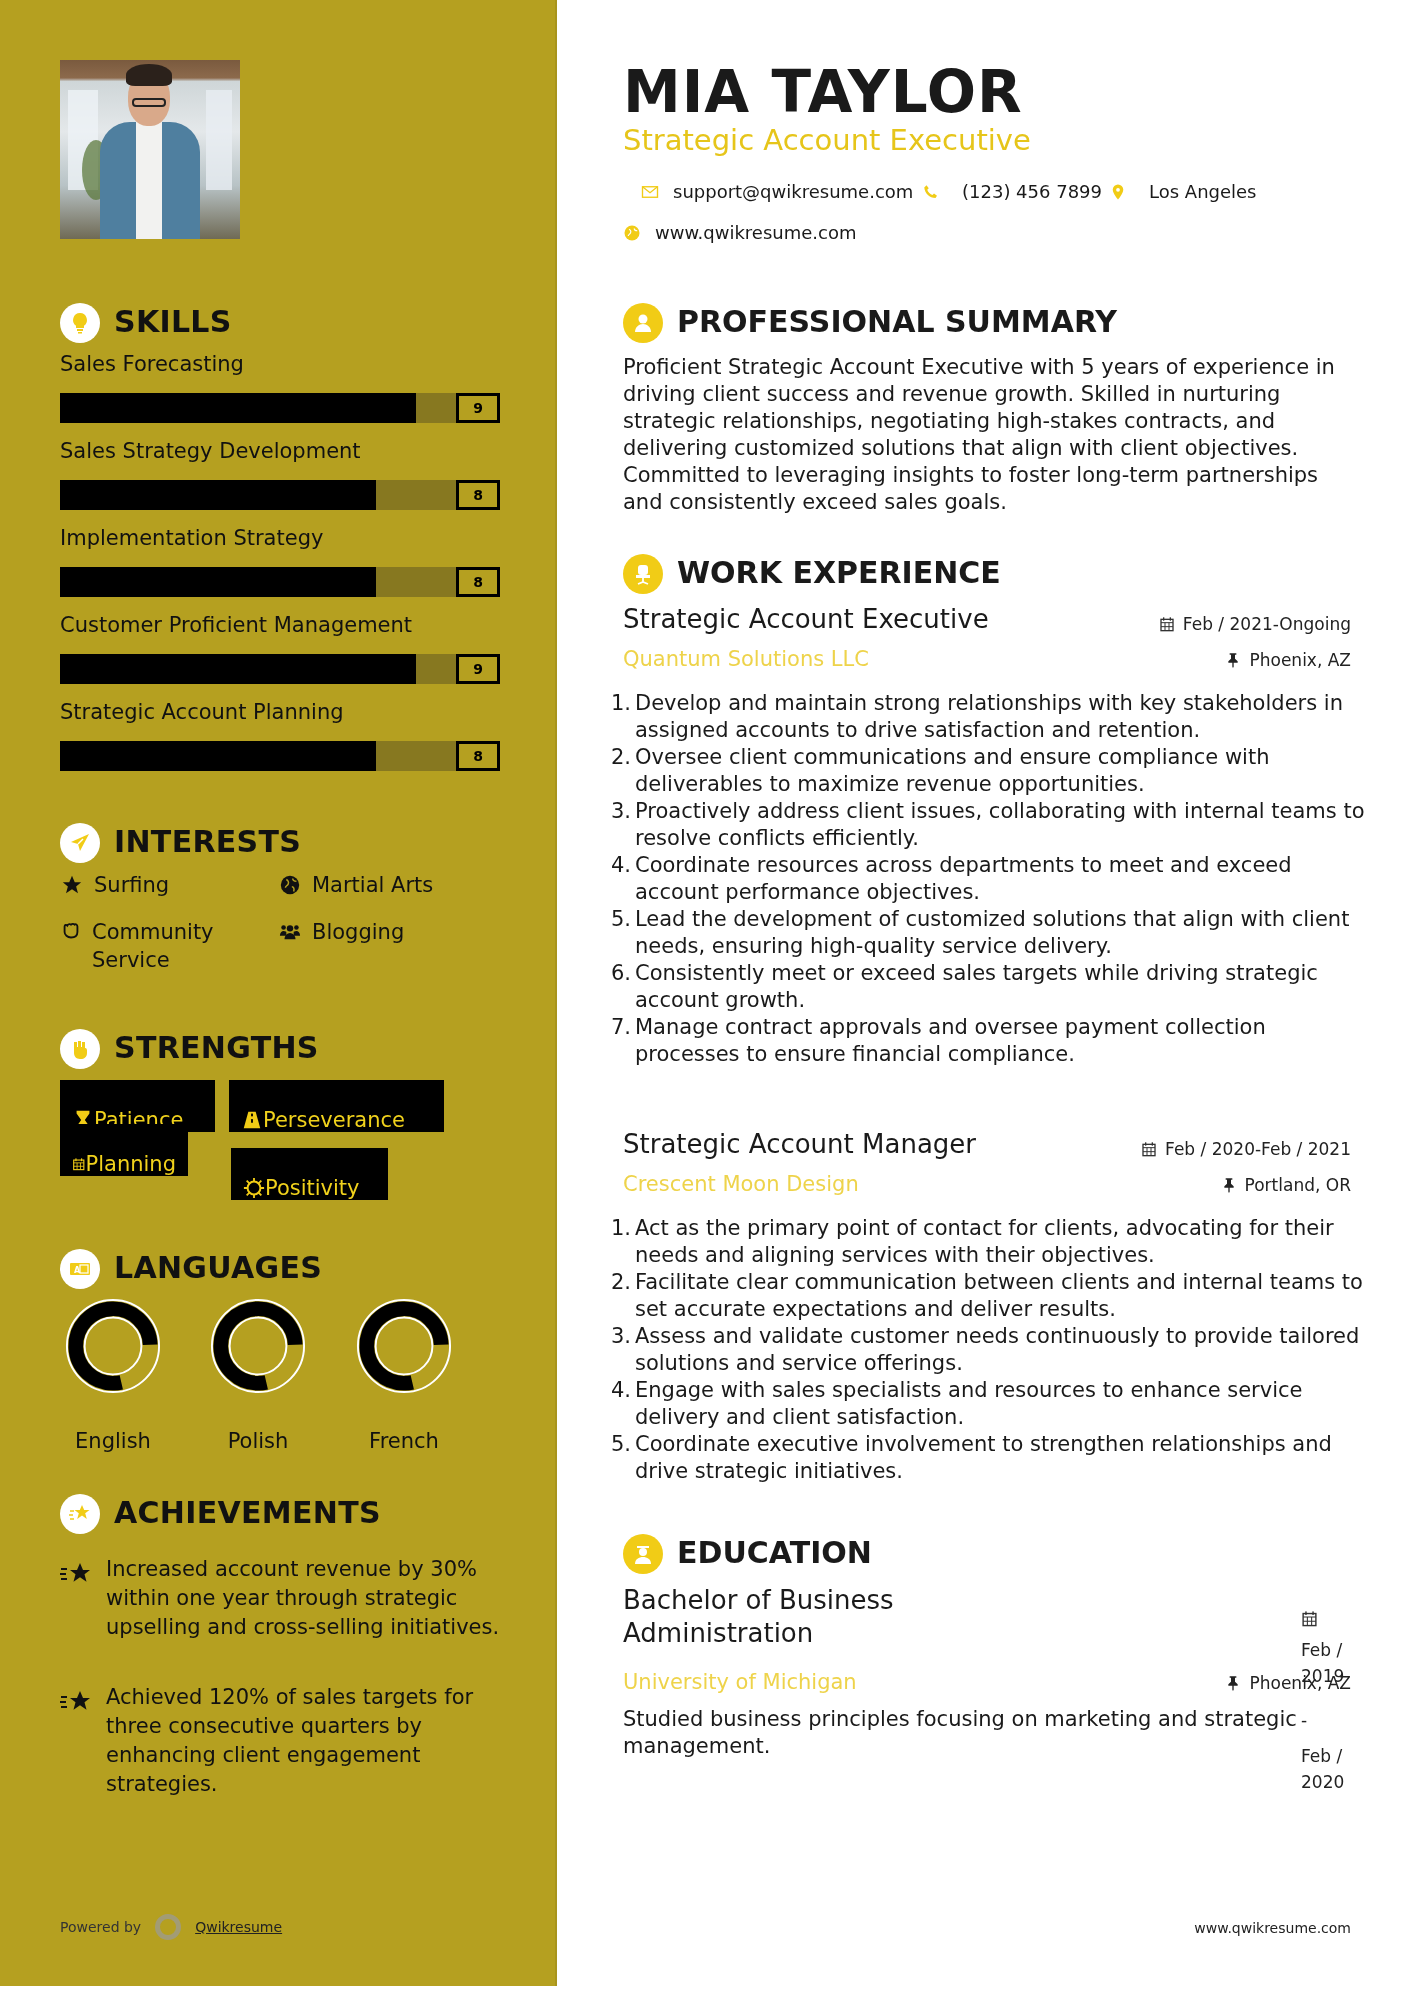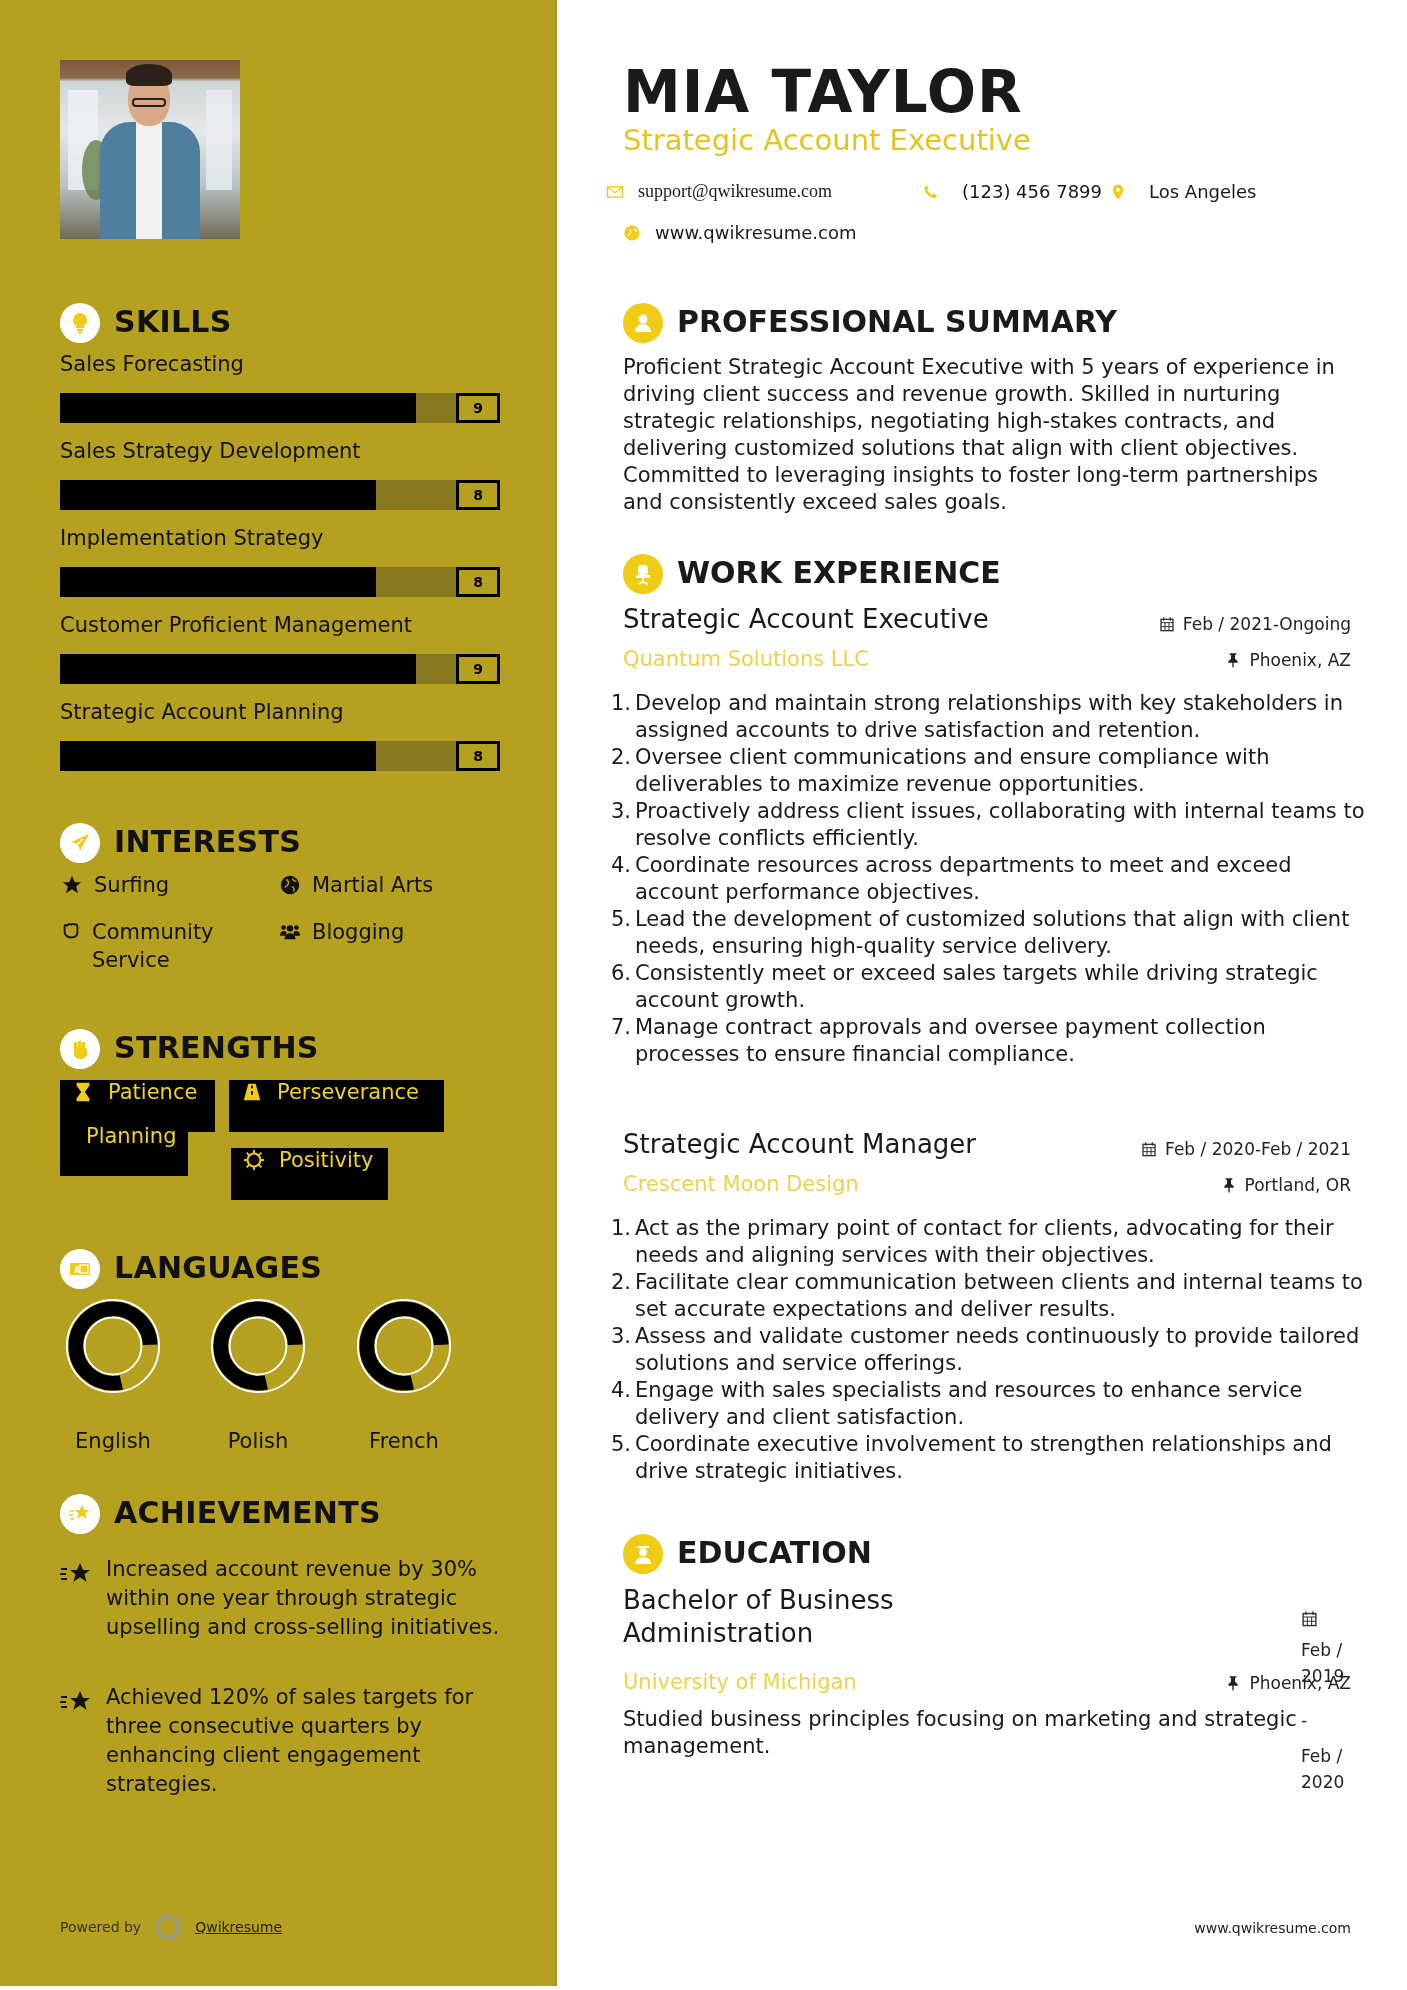--- a/index.html
+++ b/index.html
@@ -27,21 +27,21 @@
   .skill-label { position: absolute; left: 60px; font-size: 21px; color: #111; }
   .skill-bar { position: absolute; left: 60px; width: 440px; height: 30px; background: #877820; }
   .skill-fill { position: absolute; left: 0; top: 0; height: 30px; background: #000; }
   .skill-score { position: absolute; right: 0; top: 0; width: 44px; height: 30px; border: 3px solid #000; background: #b5a020;
                  font-size: 14px; font-weight: bold; color: #000; display: flex; align-items: center; justify-content: center; }
 
   .interest { position: absolute; font-size: 21px; color: #111; line-height: 28px; display: flex; align-items: flex-start; gap: 10px; }
   .interest .ico { width: 24px; height: 28px; display: flex; align-items: center; justify-content: center; }
   .interest .ico svg { width: 22px; height: 22px; }
 
-  .strength { position: absolute; height: 52px; background: #000; color: #f1d21c; font-size: 21px; display: flex; align-items: flex-start; padding: 0 12px; gap: 14px; }
+  .strength { position: absolute; height: 52px; background: #000; color: #f1d21c; font-size: 21px; display: flex; align-items: flex-end; padding: 0 12px; gap: 0; }
   .strength svg { width: 22px; height: 24px; }
 
   .lang { position: absolute; width: 110px; text-align: center; }
   .lang svg { width: 98px; height: 98px; display: block; margin: 0 auto; }
   .lang-label { display: block; margin-top: 34px; font-size: 21px; color: #111; }
 
   .ach { position: absolute; left: 60px; width: 440px; display: flex; gap: 12px; margin-top: 12px; }
   .ach .ico { width: 34px; flex: 0 0 34px; padding-top: 6px; }
   .ach .ico svg { width: 32px; height: 26px; }
   .ach .txt { font-size: 21px; line-height: 29px; color: #111; }
@@ -277,21 +277,21 @@
     <span class="qlogo"></span>
     <a>Qwikresume</a>
   </div>
 </aside>
 
 <main class="main">
 
   <div class="name">MIA TAYLOR</div>
   <div class="role">Strategic Account Executive</div>
 
-  <div class="contact" style="left:49px;top:181px;font-family:Liberation Serif, serif;">
+  <div class="contact" style="left:84px;top:181px;">
     <svg viewBox="0 0 24 24">
         <rect x="2" y="5" width="20" height="14" fill="none" stroke="#f1cc16" stroke-width="1.8"></rect>
         <path d="M2 5l10 8 10-8" fill="none" stroke="#f1cc16" stroke-width="1.8"></path>
       </svg>
     <span>support@qwikresume.com</span>
   </div>
   <div class="contact" style="left:365px;top:181px;">
     <svg viewBox="0 0 24 24">
         <path d="M6 3l3 4-2 2c1 3 4 6 7 7l2-2 4 3-2 3C10 20 4 14 3 6z" fill="#f1cc16"></path>
       </svg>

